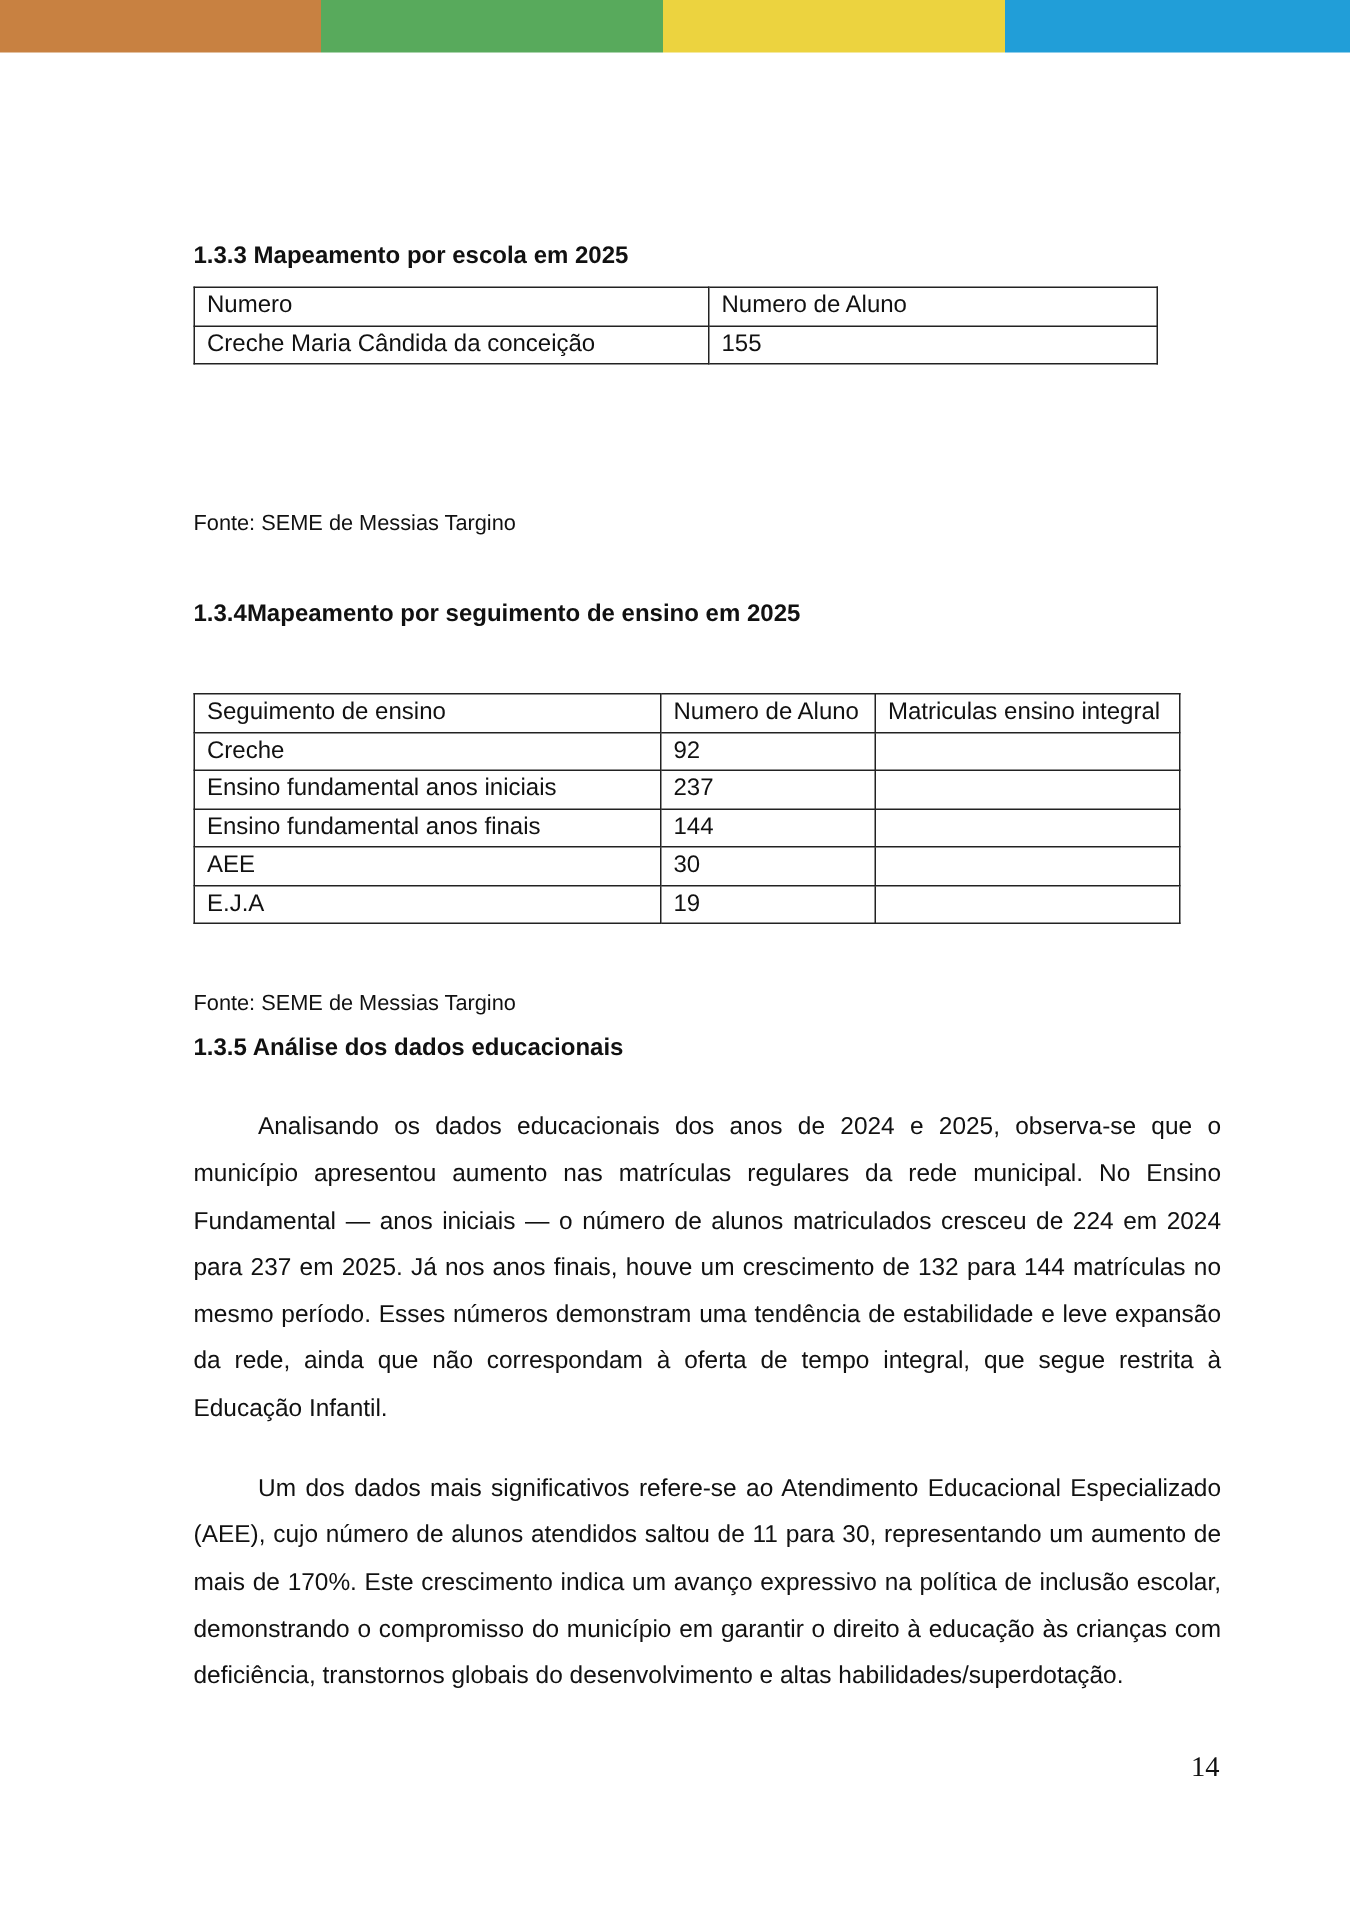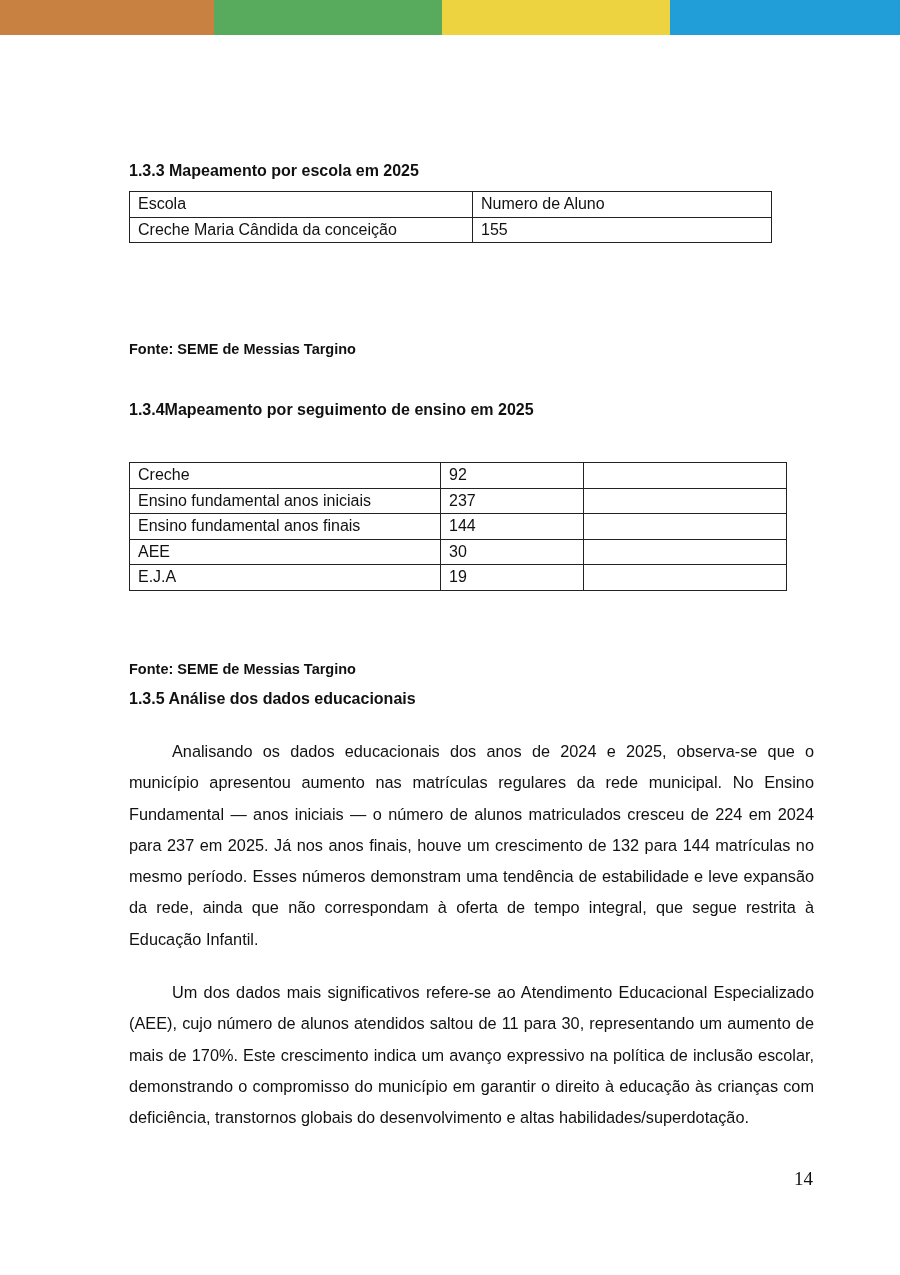--- a/index.html
+++ b/index.html
@@ -8,21 +8,21 @@
     font-family: "Liberation Sans", sans-serif; color: #111; overflow: hidden;
   }
   .topbar { position: absolute; left: 0; top: 0; width: 900px; height: 35px; display: flex; }
   .topbar div { height: 35px; }
   .seg1 { width: 214px; background: #c88141; }
   .seg2 { width: 228px; background: #58aa5c; }
   .seg3 { width: 228px; background: #ecd33f; }
   .seg4 { width: 230px; background: #219ed8; }
 
   .h { position: absolute; font-weight: bold; font-size: 16px; left: 129px; }
-  .fonte { position: absolute; left: 129px; font-weight: bold; font-size: 14.5px; }
+  .fonte { position: absolute; left: 129px; font-weight: normal; font-size: 14.5px; }
 
   table { position: absolute; border-collapse: collapse; font-size: 16px; }
   td { border: 1px solid #222; vertical-align: top; padding: 0 8px; line-height: 24.5px; }
 
   #t1 { left: 129px; top: 191px; width: 643px; }
   #t1 td.c1 { width: 326px; text-align: justify; text-align-last: left; }
   #t2 { left: 129px; top: 462px; width: 658px; }
   #t2 td.c1 { width: 294px; }
   #t2 td.c2 { width: 126px; }
 
@@ -39,35 +39,40 @@
   <div class="seg2"></div>
   <div class="seg3"></div>
   <div class="seg4"></div>
 </div>
 
 <div class="h" style="top:162px">1.3.3 Mapeamento por escola em 2025</div>
 
 <table id="t1">
   <tbody>
       <tr>
-    <td class="c1">Escola</td>
+    <td class="c1">Numero</td>
     <td>Numero de Aluno</td>
   </tr>
   <tr>
     <td class="c1">Creche  Maria Cândida da conceição</td>
     <td>155</td>
   </tr>
 </tbody>
   </table>
 <div class="fonte" style="top:341px">Fonte: SEME de Messias Targino</div>
 
 <div class="h" style="top:401px">1.3.4Mapeamento por seguimento de ensino em 2025</div>
 
 <table id="t2">
   <tbody>
+      <tr>
+    <td class="c1">Seguimento de ensino</td>
+    <td class="c2">Numero de Aluno</td>
+    <td>Matriculas ensino integral</td>
+  </tr>
   <tr>
     <td class="c1">Creche</td>
     <td class="c2">92</td>
     <td></td>
   </tr>
   <tr>
     <td class="c1">Ensino fundamental anos iniciais</td>
     <td class="c2">237</td>
     <td></td>
   </tr>

